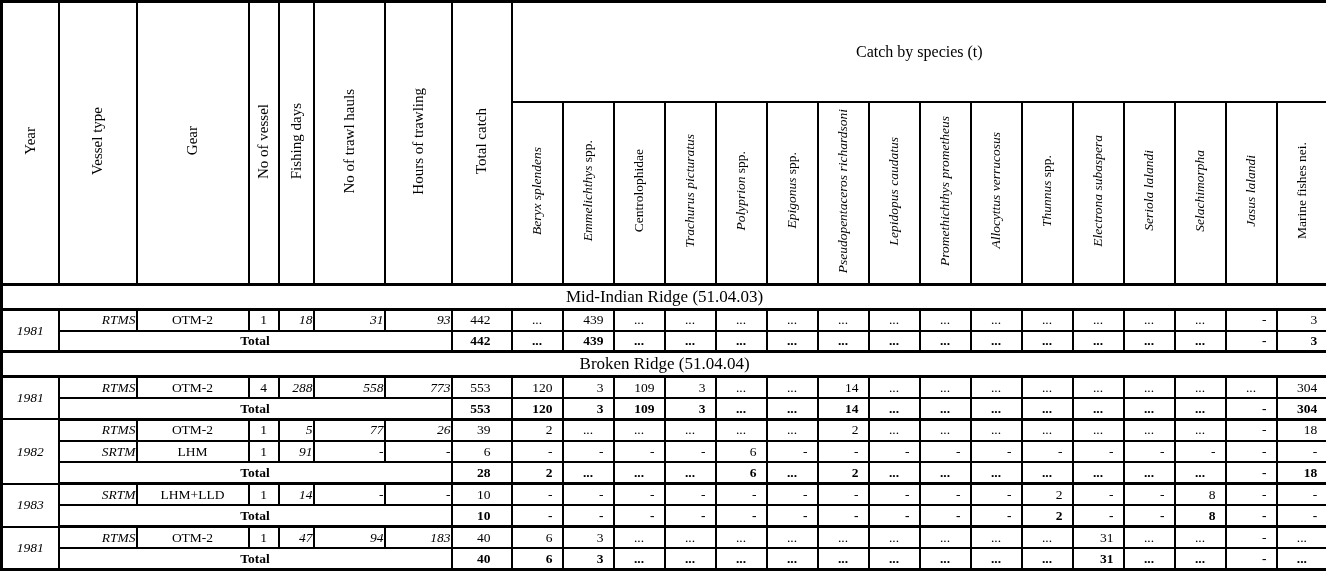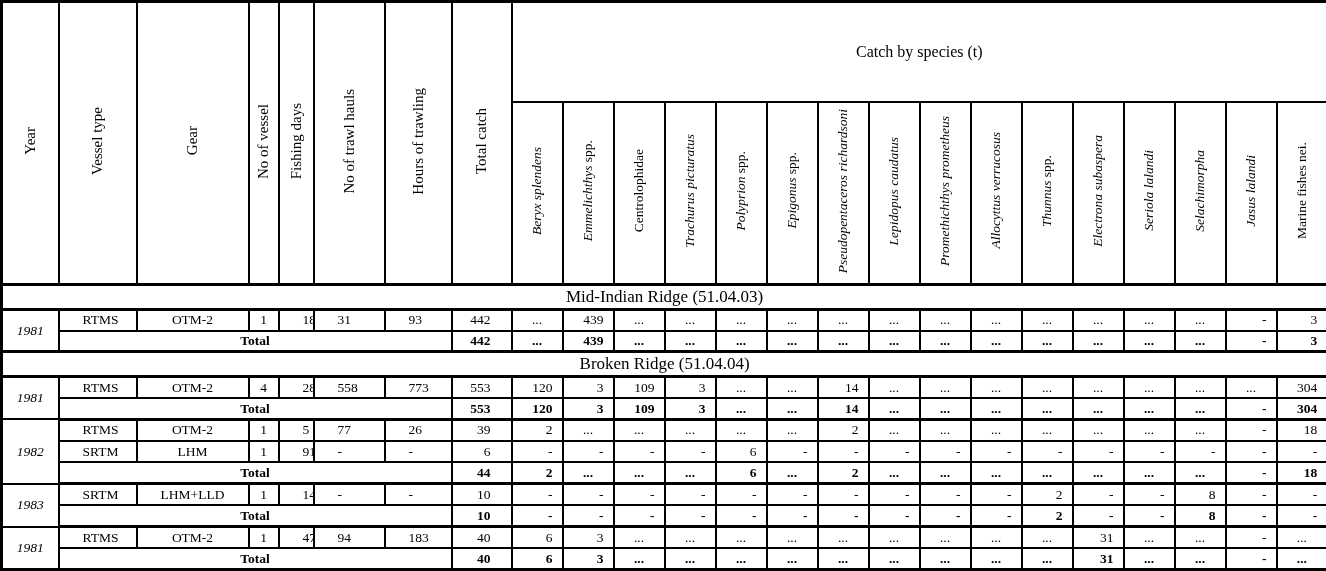--- a/index.html
+++ b/index.html
@@ -18,21 +18,21 @@
   th.lh .vert{max-height:272px;white-space:nowrap;font-size:15px;}
   th.sph .vert{max-height:176px;font-size:13.5px;}
   
   tr.section{height:23px;}
   tr.section td{border-top:3px solid #000;border-bottom:3px solid #000;
                 text-align:center;font-size:17px;}
   
   tr.data,tr.total{height:20px;font-size:13.5px;}
   tr.total td{font-weight:bold;border-bottom:3px solid #000;}
   td.c{text-align:center;}
-  td.l{text-align:left;padding-left:23px;}
+  td.l{text-align:right;padding-left:7px;font-style:italic;}
   td.r{text-align:right;padding-right:9px;}
   td.tc{text-align:right;padding-right:20px;}
   td.year{text-align:center;font-style:italic;}
 </style>
 </head>
 <body>
 
 <table>
   <colgroup>
     <col style="width:57px">
@@ -221,21 +221,21 @@
         <td class="r">-</td>
         <td class="r">-</td>
         <td class="r">-</td>
         <td class="r">-</td>
         <td class="r">-</td>
         <td class="r">-</td>
         <td class="r">-</td>
       </tr>
       <tr class="total">
         <td class="c" colspan="6">Total</td>
-        <td class="tc">44</td>
+        <td class="tc">28</td>
         <td class="r">2</td>
         <td class="c">...</td>
         <td class="c">...</td>
         <td class="c">...</td>
         <td class="r">6</td>
         <td class="c">...</td>
         <td class="r">2</td>
         <td class="c">...</td>
         <td class="c">...</td>
         <td class="c">...</td>

